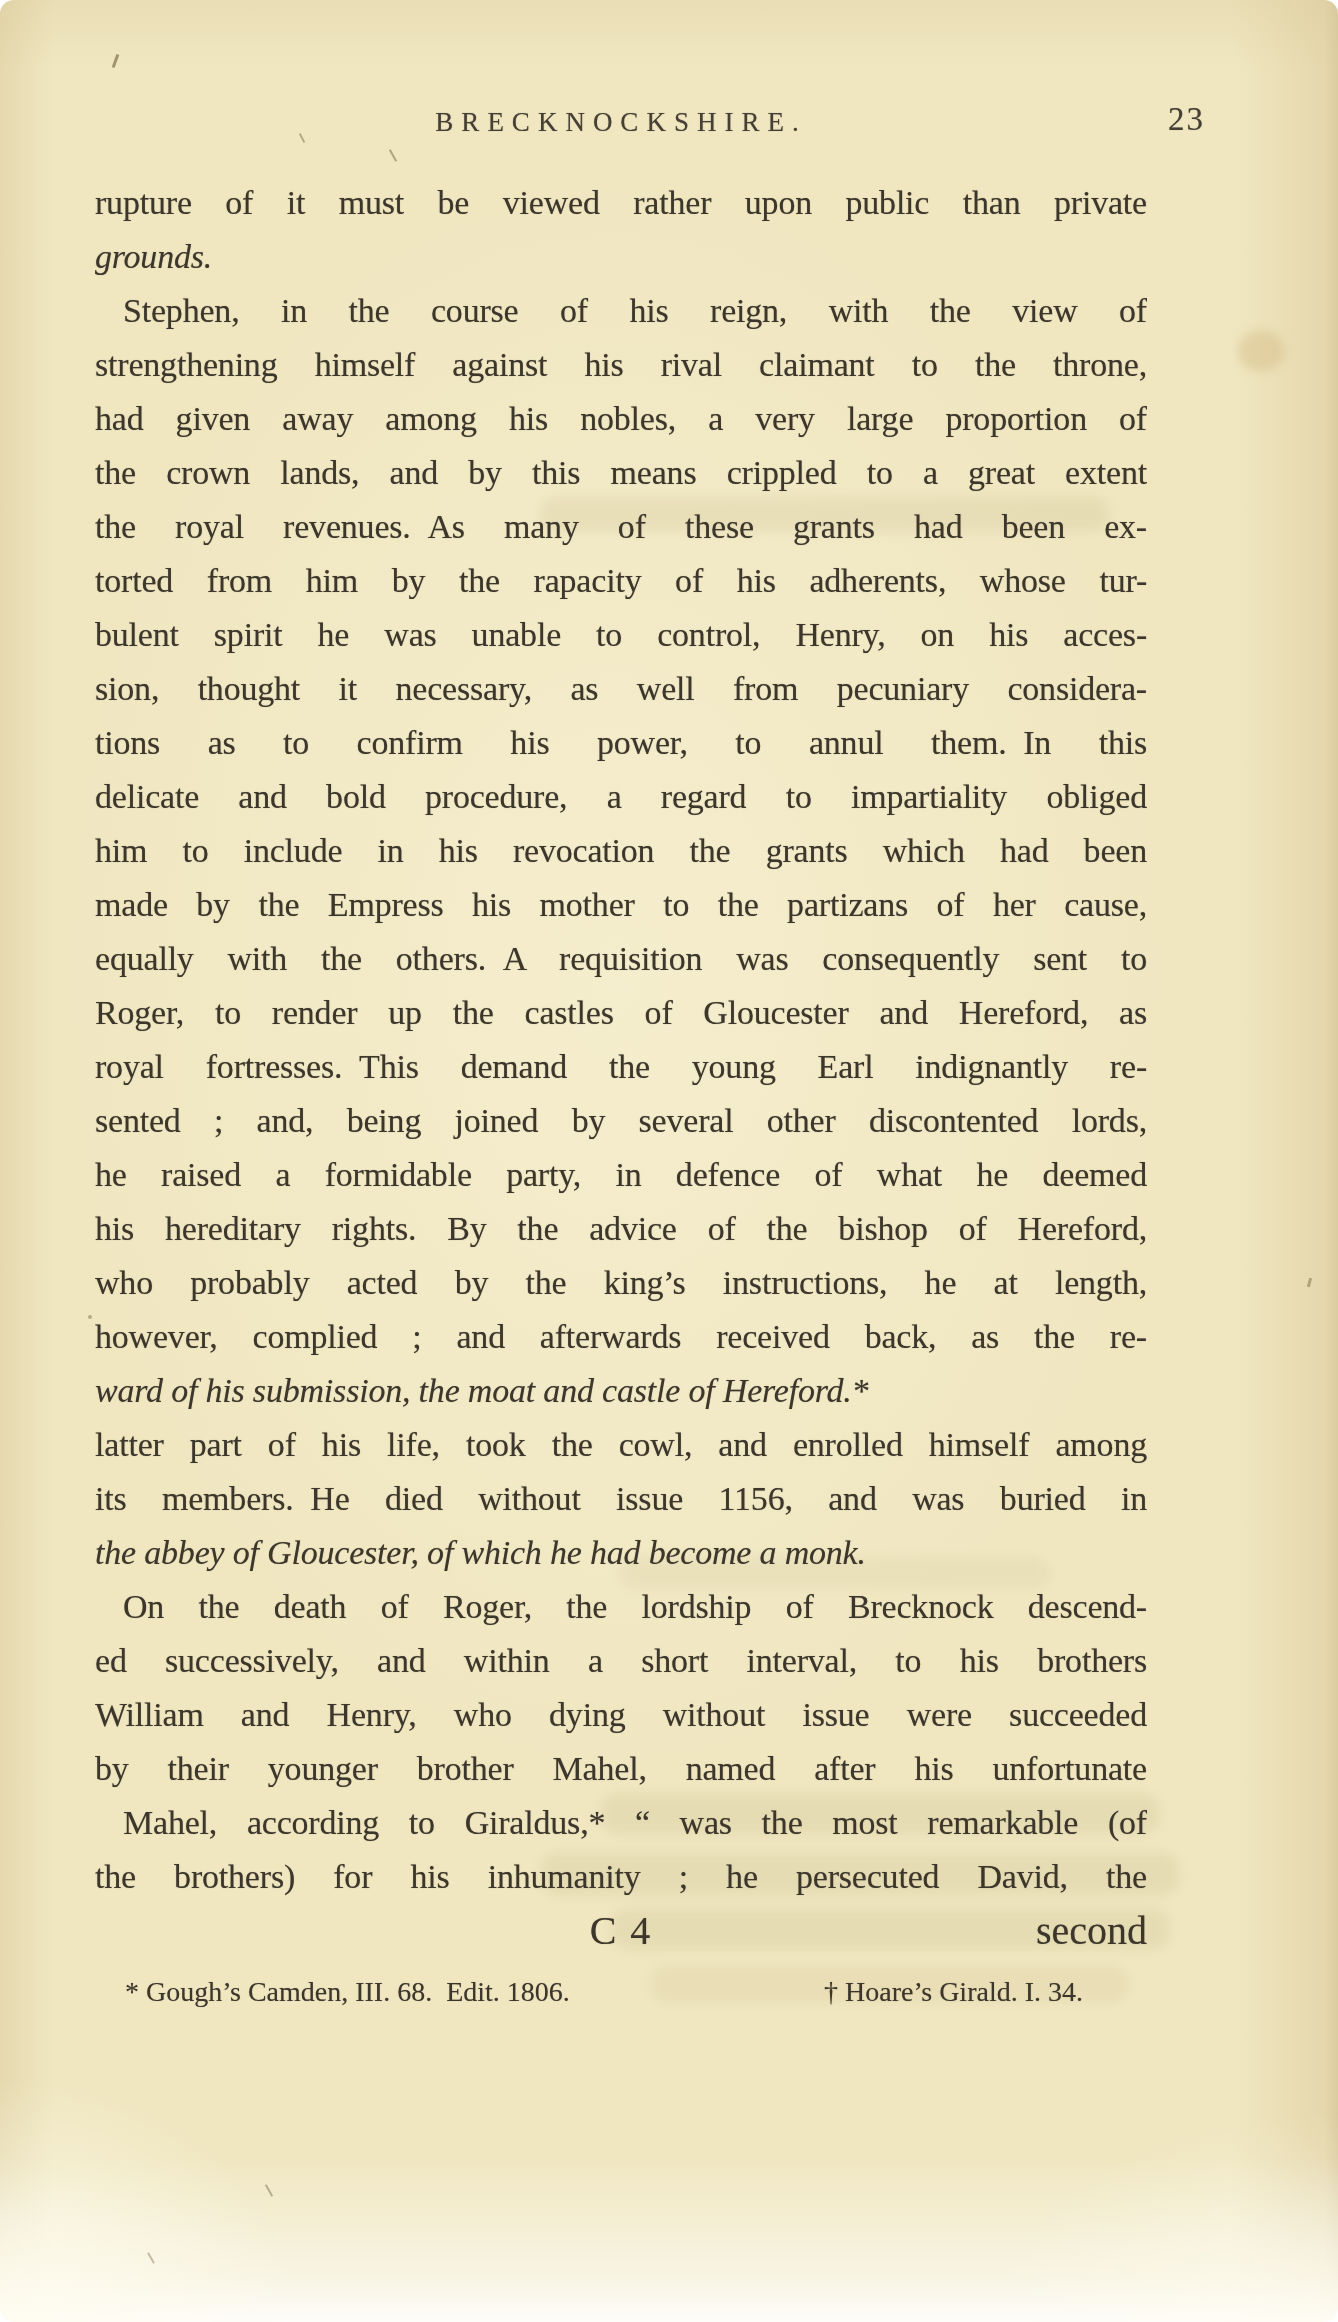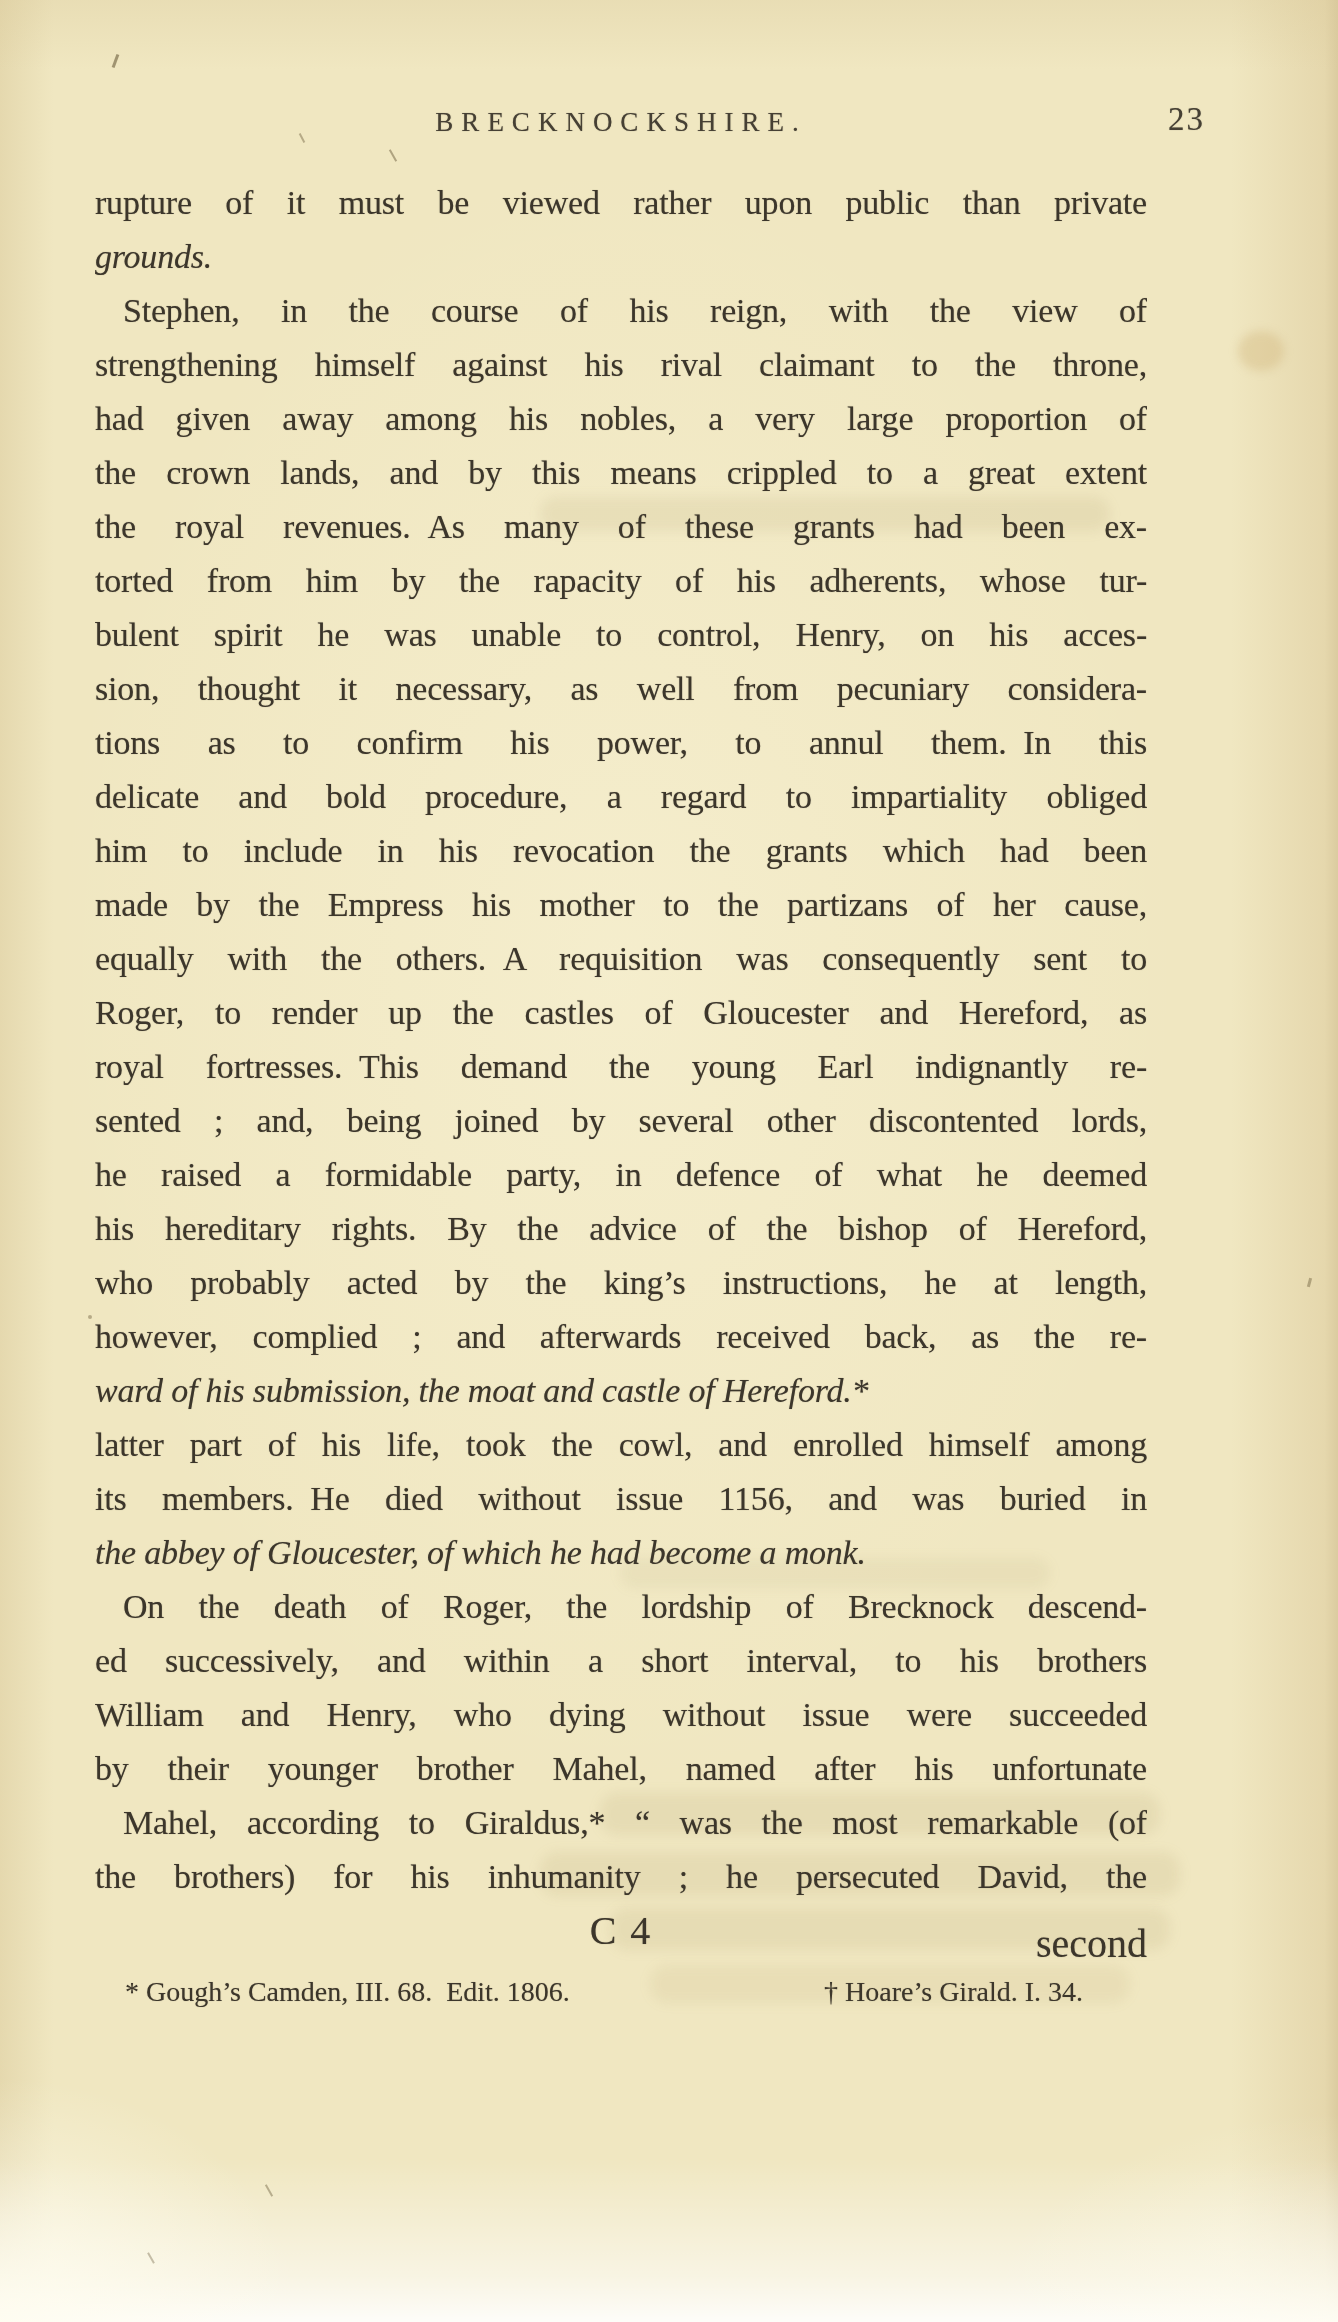--- a/index.html
+++ b/index.html
@@ -11,20 +11,21 @@
   .page{
     position:relative;width:1338px;height:2322px;overflow:hidden;
     background-color:var(--paper,#f0e7c1);
     background-image:
       radial-gradient(ellipse 60% 50% at 46% 42%, rgba(252,247,222,0.40), rgba(252,247,222,0) 70%),
       radial-gradient(ellipse 30% 14% at 0% 100%, rgba(255,253,240,0.85), rgba(255,253,240,0) 75%),
       radial-gradient(ellipse 35% 12% at 100% 100%, rgba(255,253,240,0.6), rgba(255,253,240,0) 75%),
       linear-gradient(180deg, rgba(214,196,148,0.28) 0%, rgba(214,196,148,0) 3%, rgba(255,255,255,0) 93%, rgba(255,255,255,0.55) 98%, rgba(255,255,255,0.9) 100%),
       linear-gradient(90deg, rgba(203,182,130,0.30) 0%, rgba(203,182,130,0) 4%, rgba(203,182,130,0) 92%, rgba(212,190,140,0.38) 99%, rgba(198,176,126,0.5) 100%);
     color:var(--ink,#3c362b);
+    border-radius:14px;
   }
   
   .showthrough{position:absolute;inset:0;pointer-events:none;}
   .smudge{position:absolute;background:rgba(148,124,70,0.10);filter:blur(6px);border-radius:18px;}
   .sm1{top:497px;left:540px;width:570px;height:34px;}
   .sm2{top:1558px;left:620px;width:430px;height:30px;background:rgba(148,124,70,0.07);}
   .sm3{top:1793px;left:600px;width:560px;height:42px;}
   .sm4{top:1852px;left:540px;width:640px;height:44px;}
   .sm5{top:1908px;left:610px;width:560px;height:42px;}
   .sm6{top:1965px;left:650px;width:480px;height:38px;background:rgba(148,124,70,0.08);}
@@ -57,21 +58,21 @@
     font-size:34px;letter-spacing:-0.2px;
     text-align:justify;text-align-last:justify;
     text-shadow:0 0 1px rgba(60,54,43,0.45);
   }
   .line.flush{text-align-last:left;font-style:italic;}
   .line.indent{text-indent:28px;}
   
   .sig-line{position:relative;height:54px;line-height:54px;font-size:40px;
     text-align:center;text-shadow:0 0 1px rgba(60,54,43,0.45);}
   .sig{letter-spacing:2px;}
-  .catchword{position:absolute;right:0;top:13px;text-align:center;}
+  .catchword{position:absolute;right:0;top:0;text-align:center;}
   
   .footnotes{
     display:flex;justify-content:space-between;
     margin-top:14px;padding:0 64px 0 30px;
     font-size:28px;line-height:40px;
     text-shadow:0 0 1px rgba(60,54,43,0.4);
   }
 </style>
 </head>
 <body>

